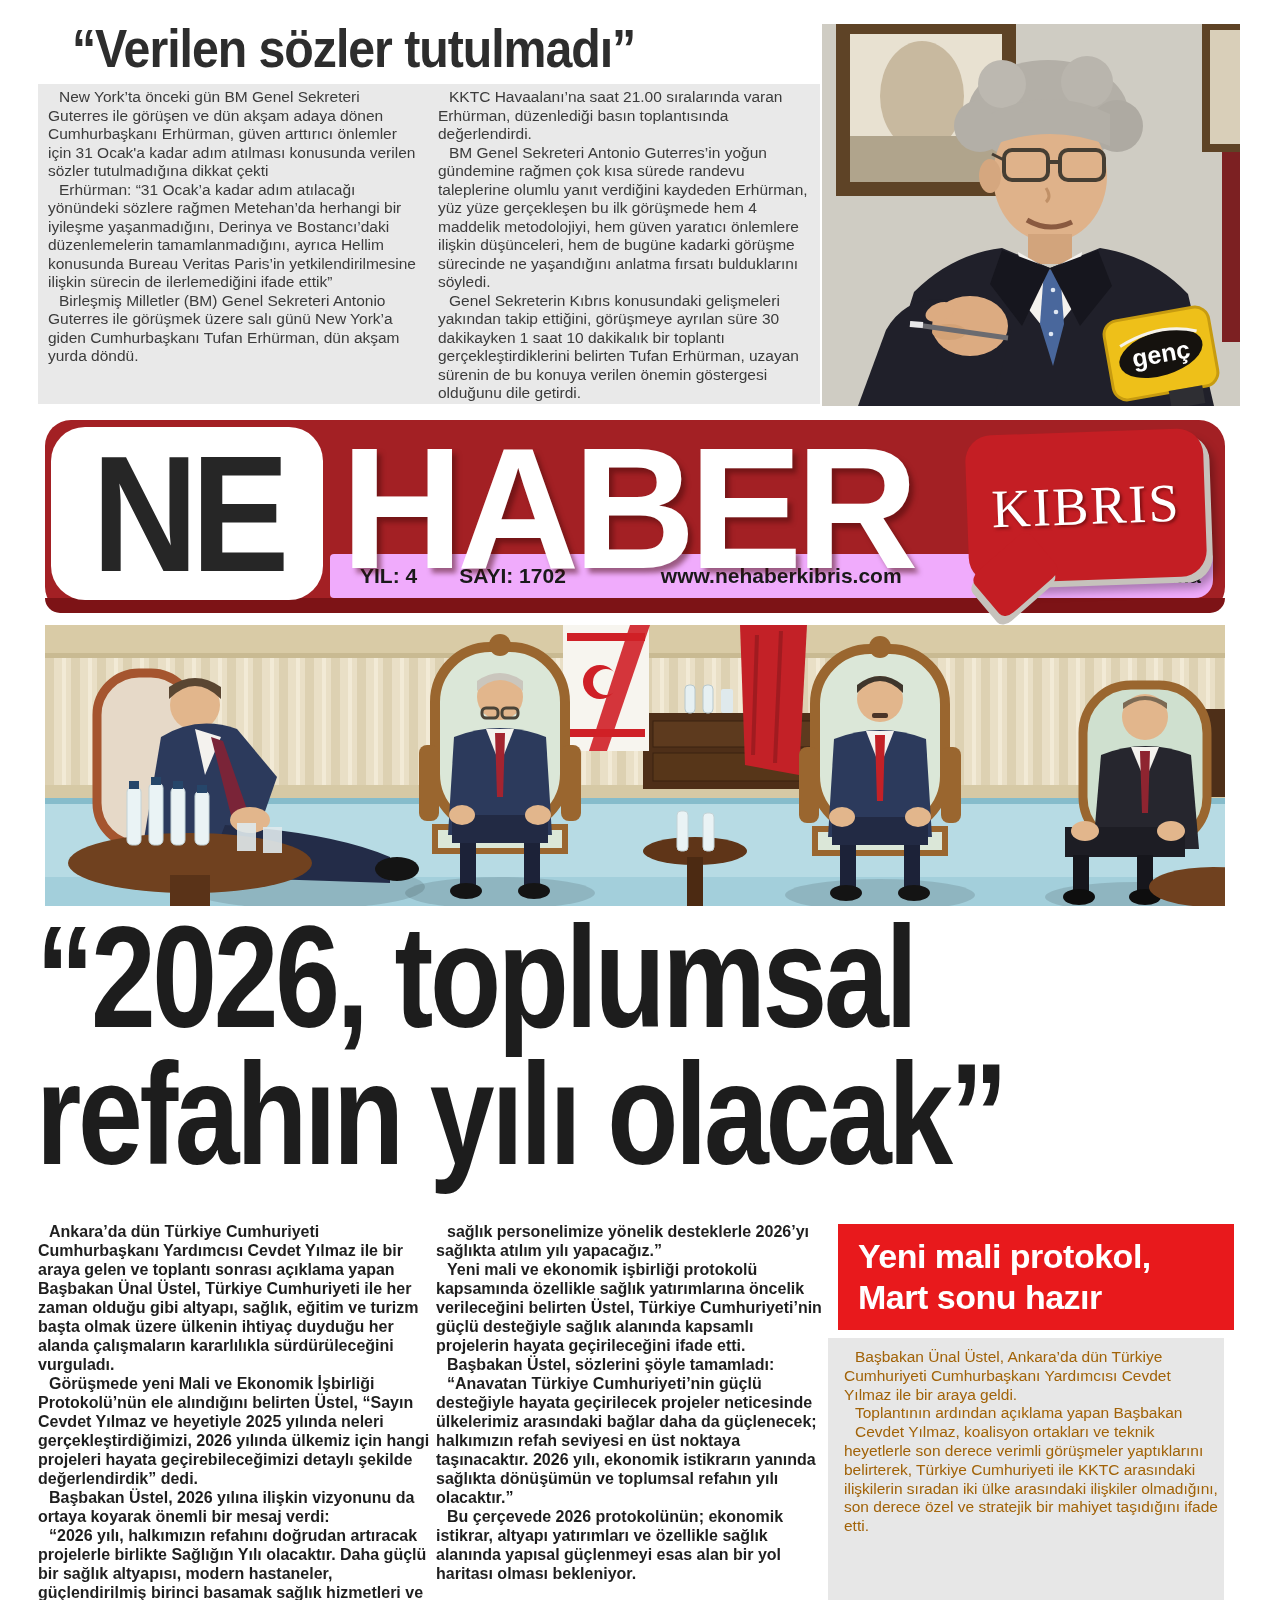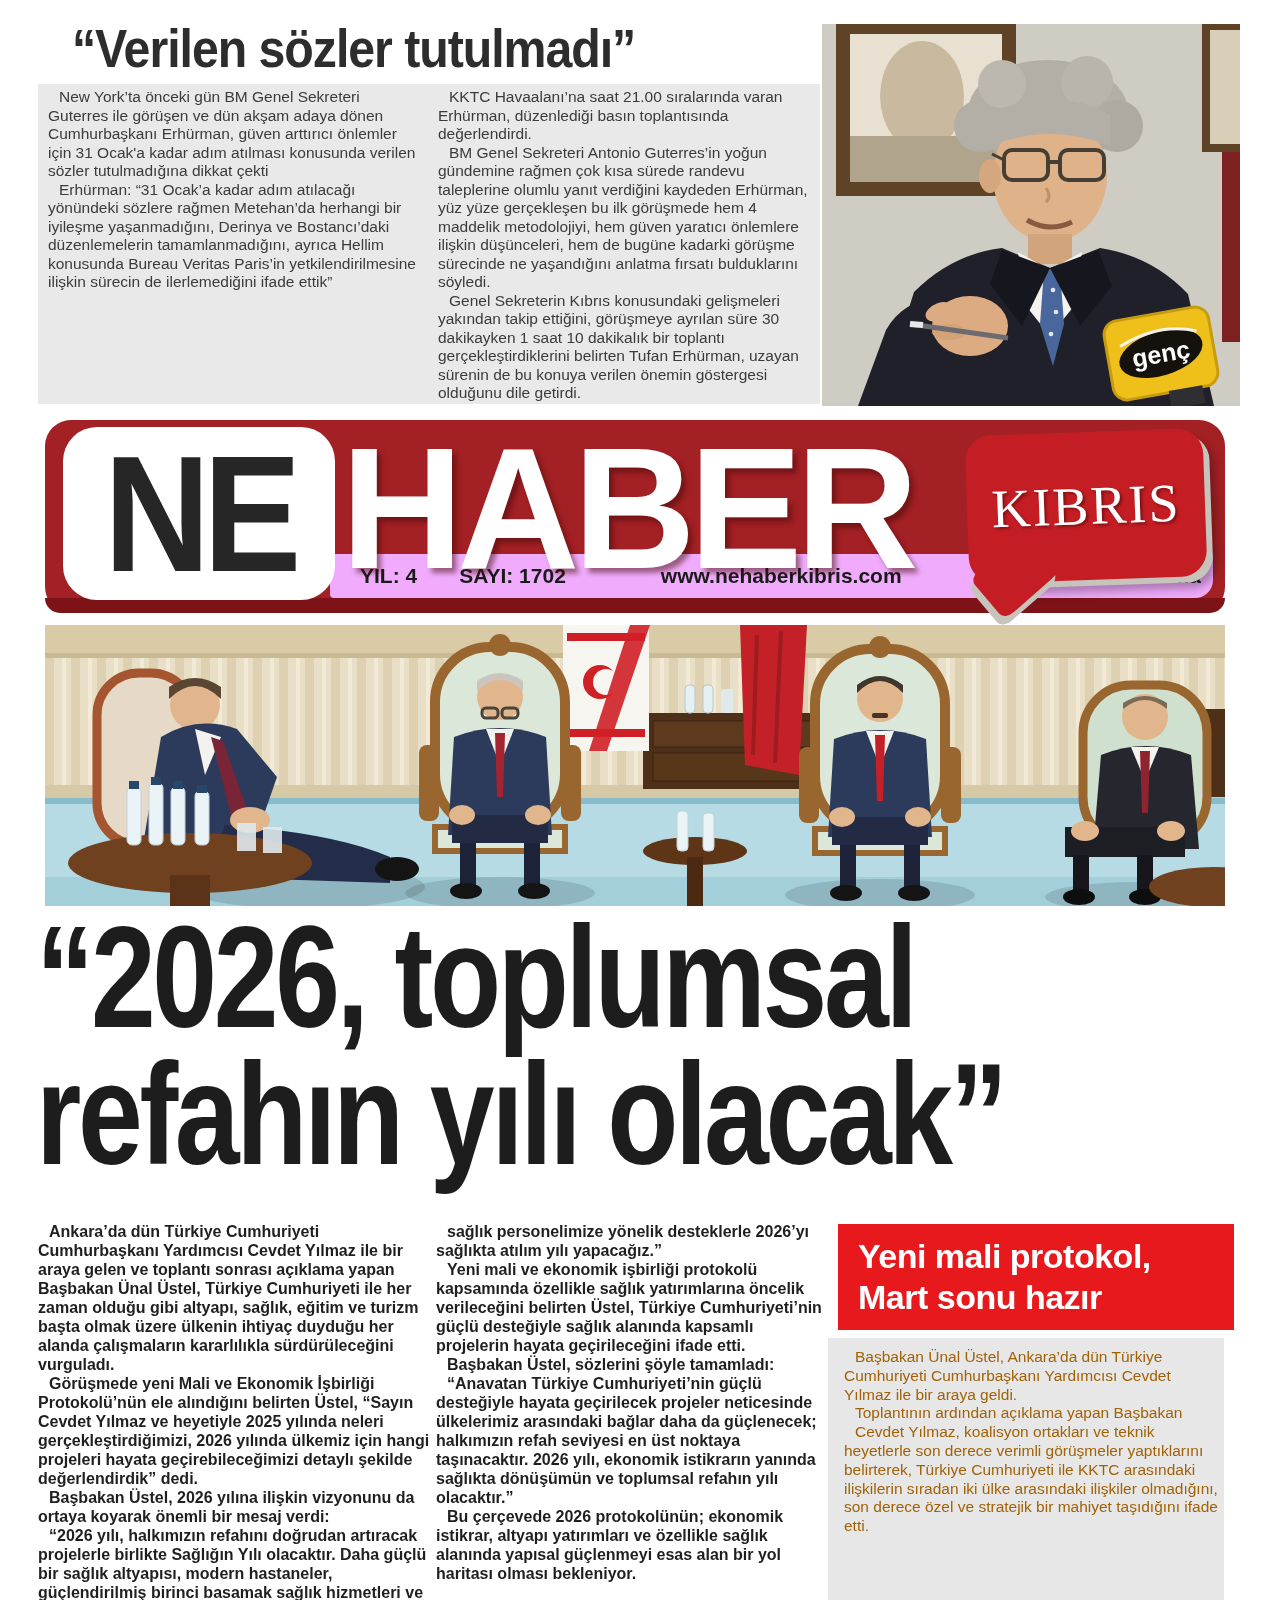--- a/index.html
+++ b/index.html
@@ -14,21 +14,21 @@
   .para{margin:0;text-indent:11px;}
   
   .photo-top{position:absolute;left:822px;top:24px;width:418px;height:382px;overflow:hidden;background:#cfccc3;}
   
   .masthead{position:absolute;left:45px;top:420px;width:1180px;height:193px;background:#a32024;border-radius:26px;}
   .mast-bottom-bar{position:absolute;left:0;right:0;bottom:0;height:15px;background:#7d1316;border-radius:0 0 26px 26px;}
   .mast-strip{position:absolute;left:285px;right:12px;bottom:15px;height:44px;background:#f0abfc;
         border-radius:4px 4px 18px 4px;display:flex;align-items:center;padding-left:30px;box-sizing:border-box;
         font-weight:bold;font-size:21px;color:#1a1a1a;}
   .mast-strip .sp1{margin-left:42px;} .mast-strip .sp2{margin-left:95px;text-align:center;} .mast-strip .sp3{margin-left:95px;}
-  .ne-box{position:absolute;left:18px;top:7px;width:272px;height:173px;background:#ffffff;border-radius:34px;
+  .ne-box{position:absolute;left:6px;top:7px;width:272px;height:173px;background:#ffffff;border-radius:34px;
         display:flex;align-items:center;justify-content:center;}
   .ne-text{font-size:150px;font-weight:bold;color:#262626;letter-spacing:-7px;transform:scale(0.98,1.1);line-height:1;}
   .haber-text{position:absolute;left:296px;top:8px;font-size:160px;line-height:150px;font-weight:bold;color:#ffffff;
         letter-spacing:-6px;transform:scale(1.06,1.08);transform-origin:top left;
         text-shadow:4px 4px 5px rgba(70,10,10,.5);white-space:nowrap;}
   .kibris-bubble{position:absolute;right:20px;top:12px;width:238px;height:148px;background:#c41e24;border-radius:26px;
         transform:rotate(-2deg);box-shadow:6px 6px 0 #c6c2bc,10px 12px 10px rgba(0,0,0,.3);
         display:flex;align-items:center;justify-content:center;}
   .kibris-bubble::after{content:"";position:absolute;left:14px;bottom:-24px;width:64px;height:64px;background:#c41e24;
         transform:skewX(-18deg) rotate(42deg);border-radius:10px;box-shadow:6px 6px 0 #c6c2bc;}
@@ -51,20 +51,21 @@
 </head>
 <body>
 
 <div class="page">
 
   <div class="top-headline">“Verilen sözler tutulmadı”</div>
   <div class="top-article-bg"></div>
   <div class="top-col top-col-1">
       <p class="para">New York’ta önceki gün BM Genel Sekreteri Guterres ile görüşen ve dün akşam adaya dönen Cumhurbaşkanı Erhürman, güven arttırıcı önlemler için 31 Ocak'a kadar adım atılması konusunda verilen sözler tutulmadığına dikkat çekti</p>
       <p class="para">Erhürman: “31 Ocak’a kadar adım atılacağı yönündeki sözlere rağmen Metehan’da herhangi bir iyileşme yaşanmadığını, Derinya ve Bostancı’daki düzenlemelerin tamamlanmadığını, ayrıca Hellim konusunda Bureau Veritas Paris’in yetkilendirilmesine ilişkin sürecin de ilerlemediğini ifade ettik”</p>
+      <p class="para">Birleşmiş Milletler (BM) Genel Sekreteri Antonio Guterres ile görüşmek üzere salı günü New York’a giden Cumhurbaşkanı Tufan Erhürman, dün akşam yurda döndü.</p>
     </div>
   <div class="top-col top-col-2">
       <p class="para">KKTC Havaalanı’na saat 21.00 sıralarında varan Erhürman, düzenlediği basın toplantısında değerlendirdi.</p>
       <p class="para">BM Genel Sekreteri Antonio Guterres’in yoğun gündemine rağmen çok kısa sürede randevu taleplerine olumlu yanıt verdiğini kaydeden Erhürman, yüz yüze gerçekleşen bu ilk görüşmede hem 4 maddelik metodolojiyi, hem güven yaratıcı önlemlere ilişkin düşünceleri, hem de bugüne kadarki  görüşme sürecinde ne yaşandığını anlatma fırsatı bulduklarını söyledi.</p>
       <p class="para">Genel Sekreterin Kıbrıs konusundaki gelişmeleri yakından takip ettiğini, görüşmeye ayrılan süre 30 dakikayken 1 saat 10 dakikalık bir toplantı gerçekleştirdiklerini belirten Tufan Erhürman, uzayan sürenin de bu konuya verilen önemin göstergesi olduğunu dile getirdi.</p>
     </div>
 
   <div class="photo-top">
     <svg width="418" height="382" viewBox="0 0 418 382">
       <rect width="418" height="382" fill="#cfccc3"></rect>

